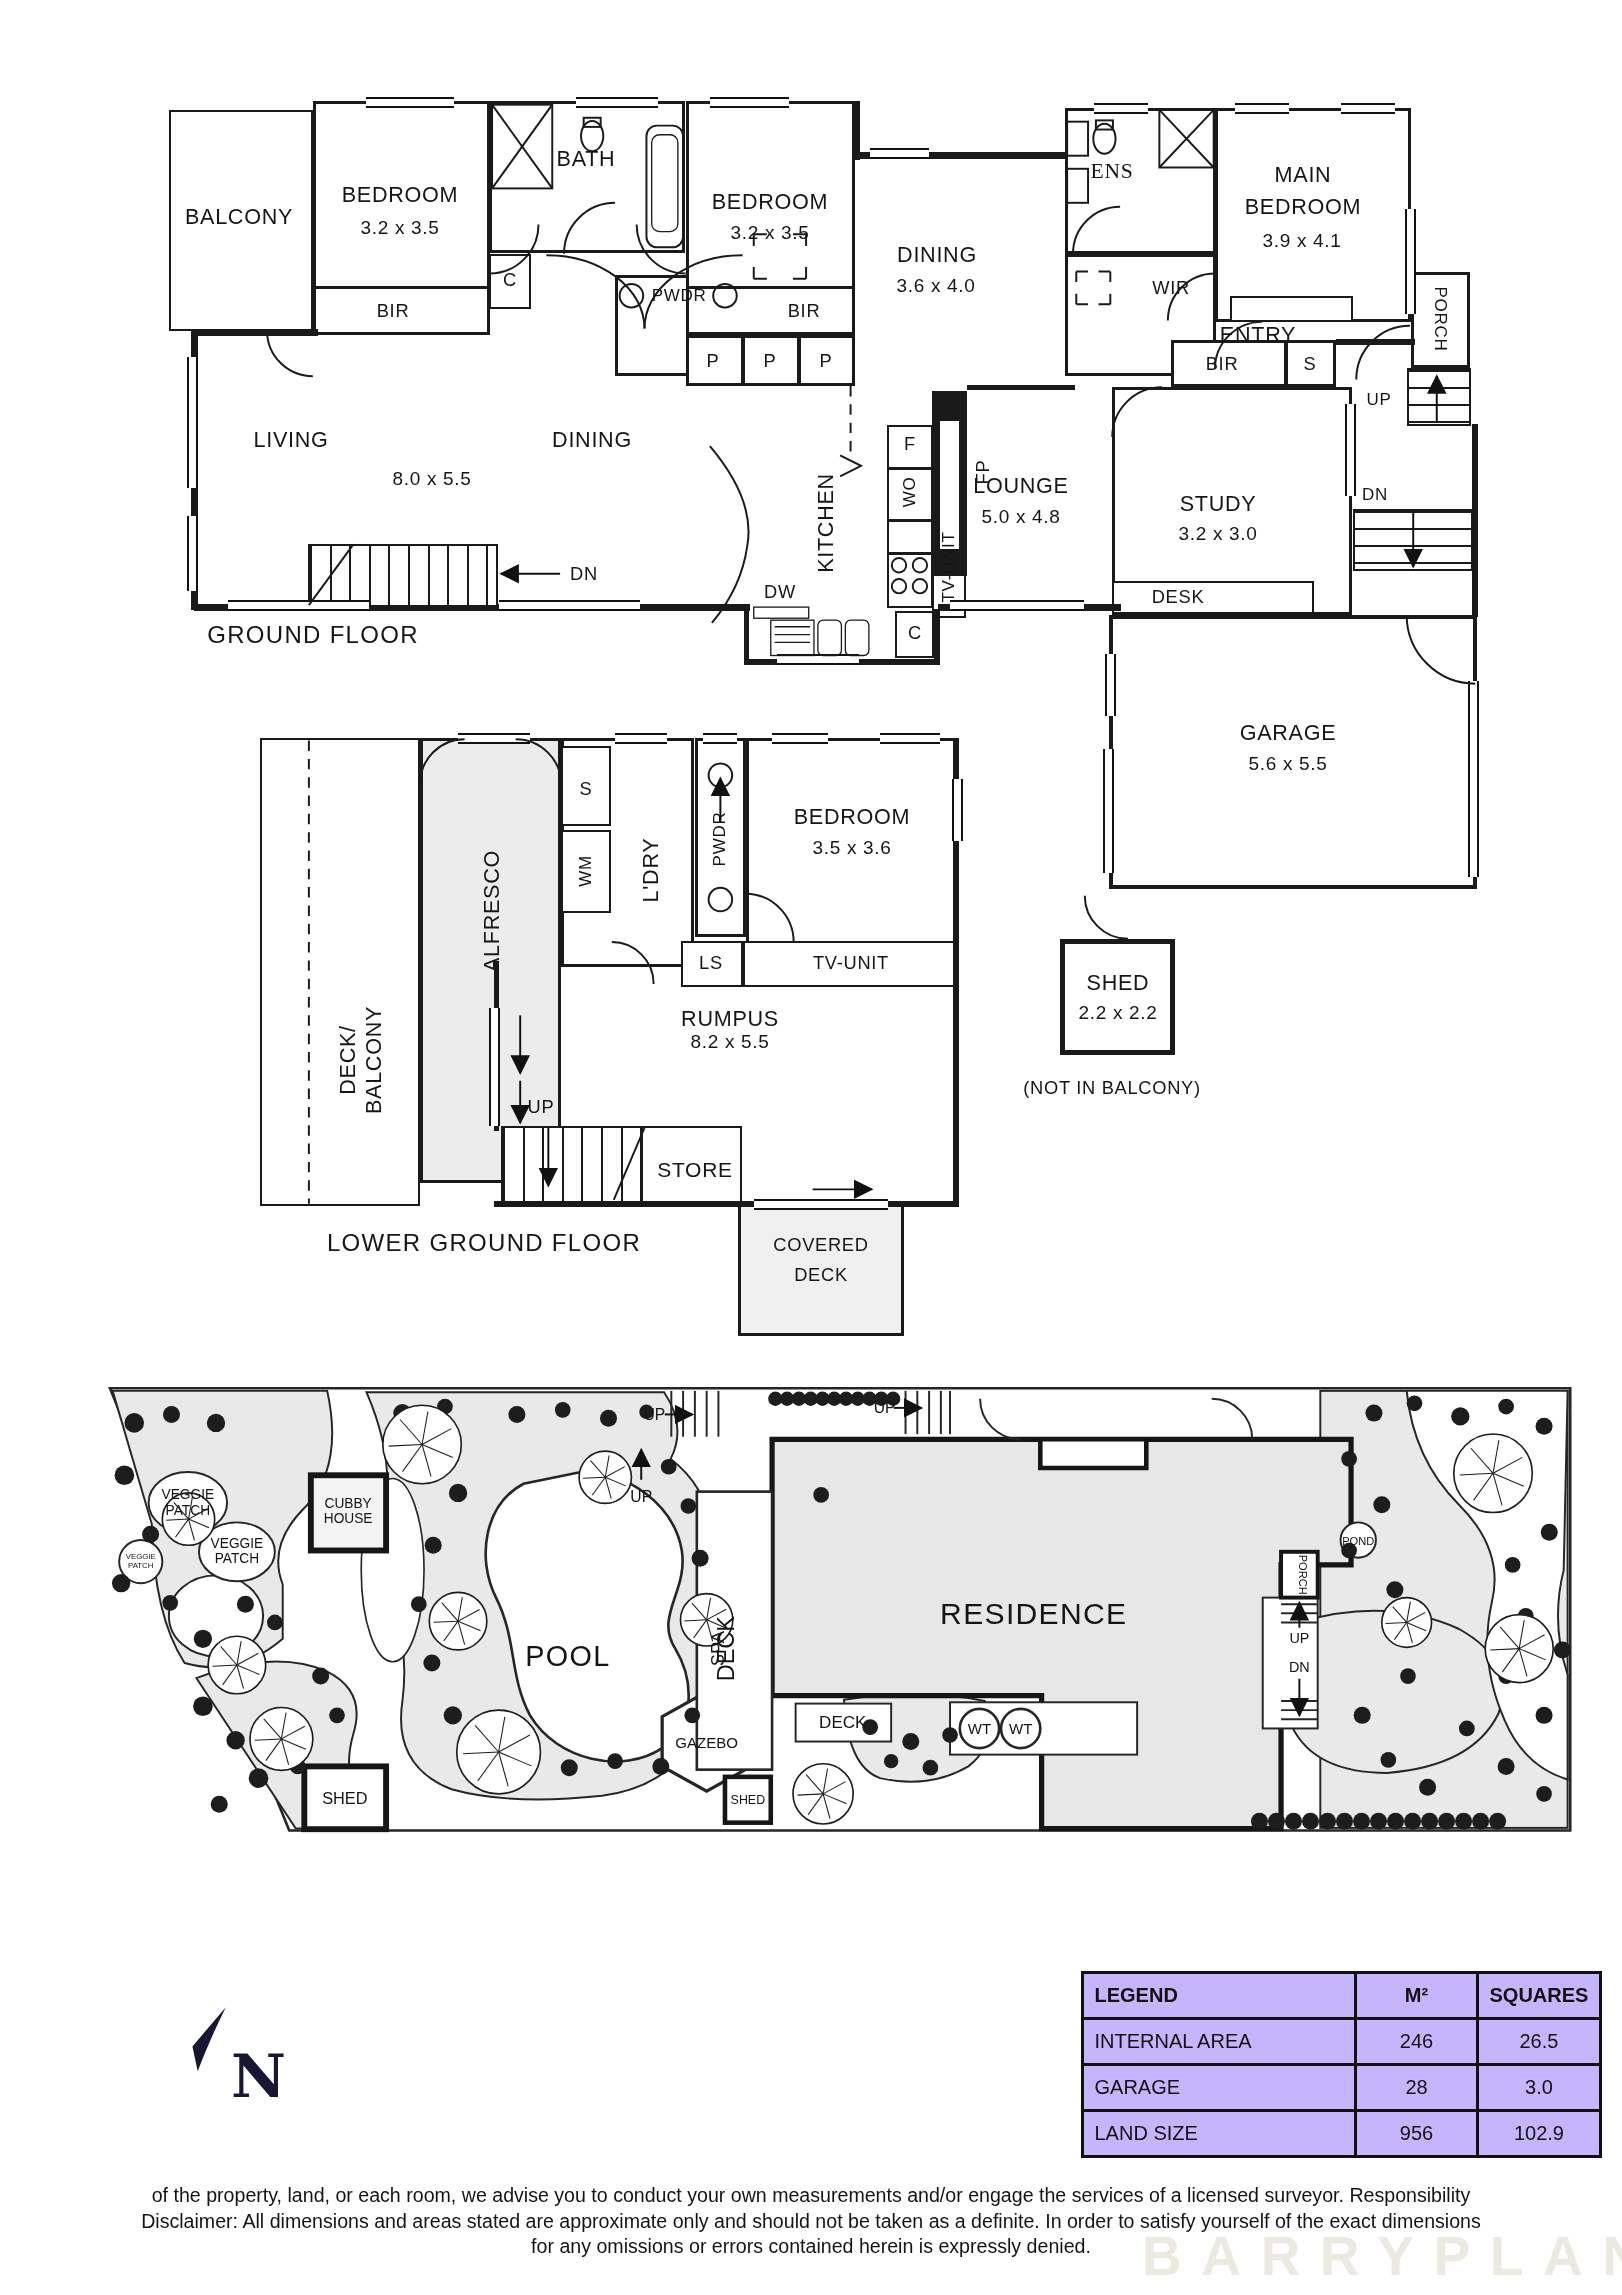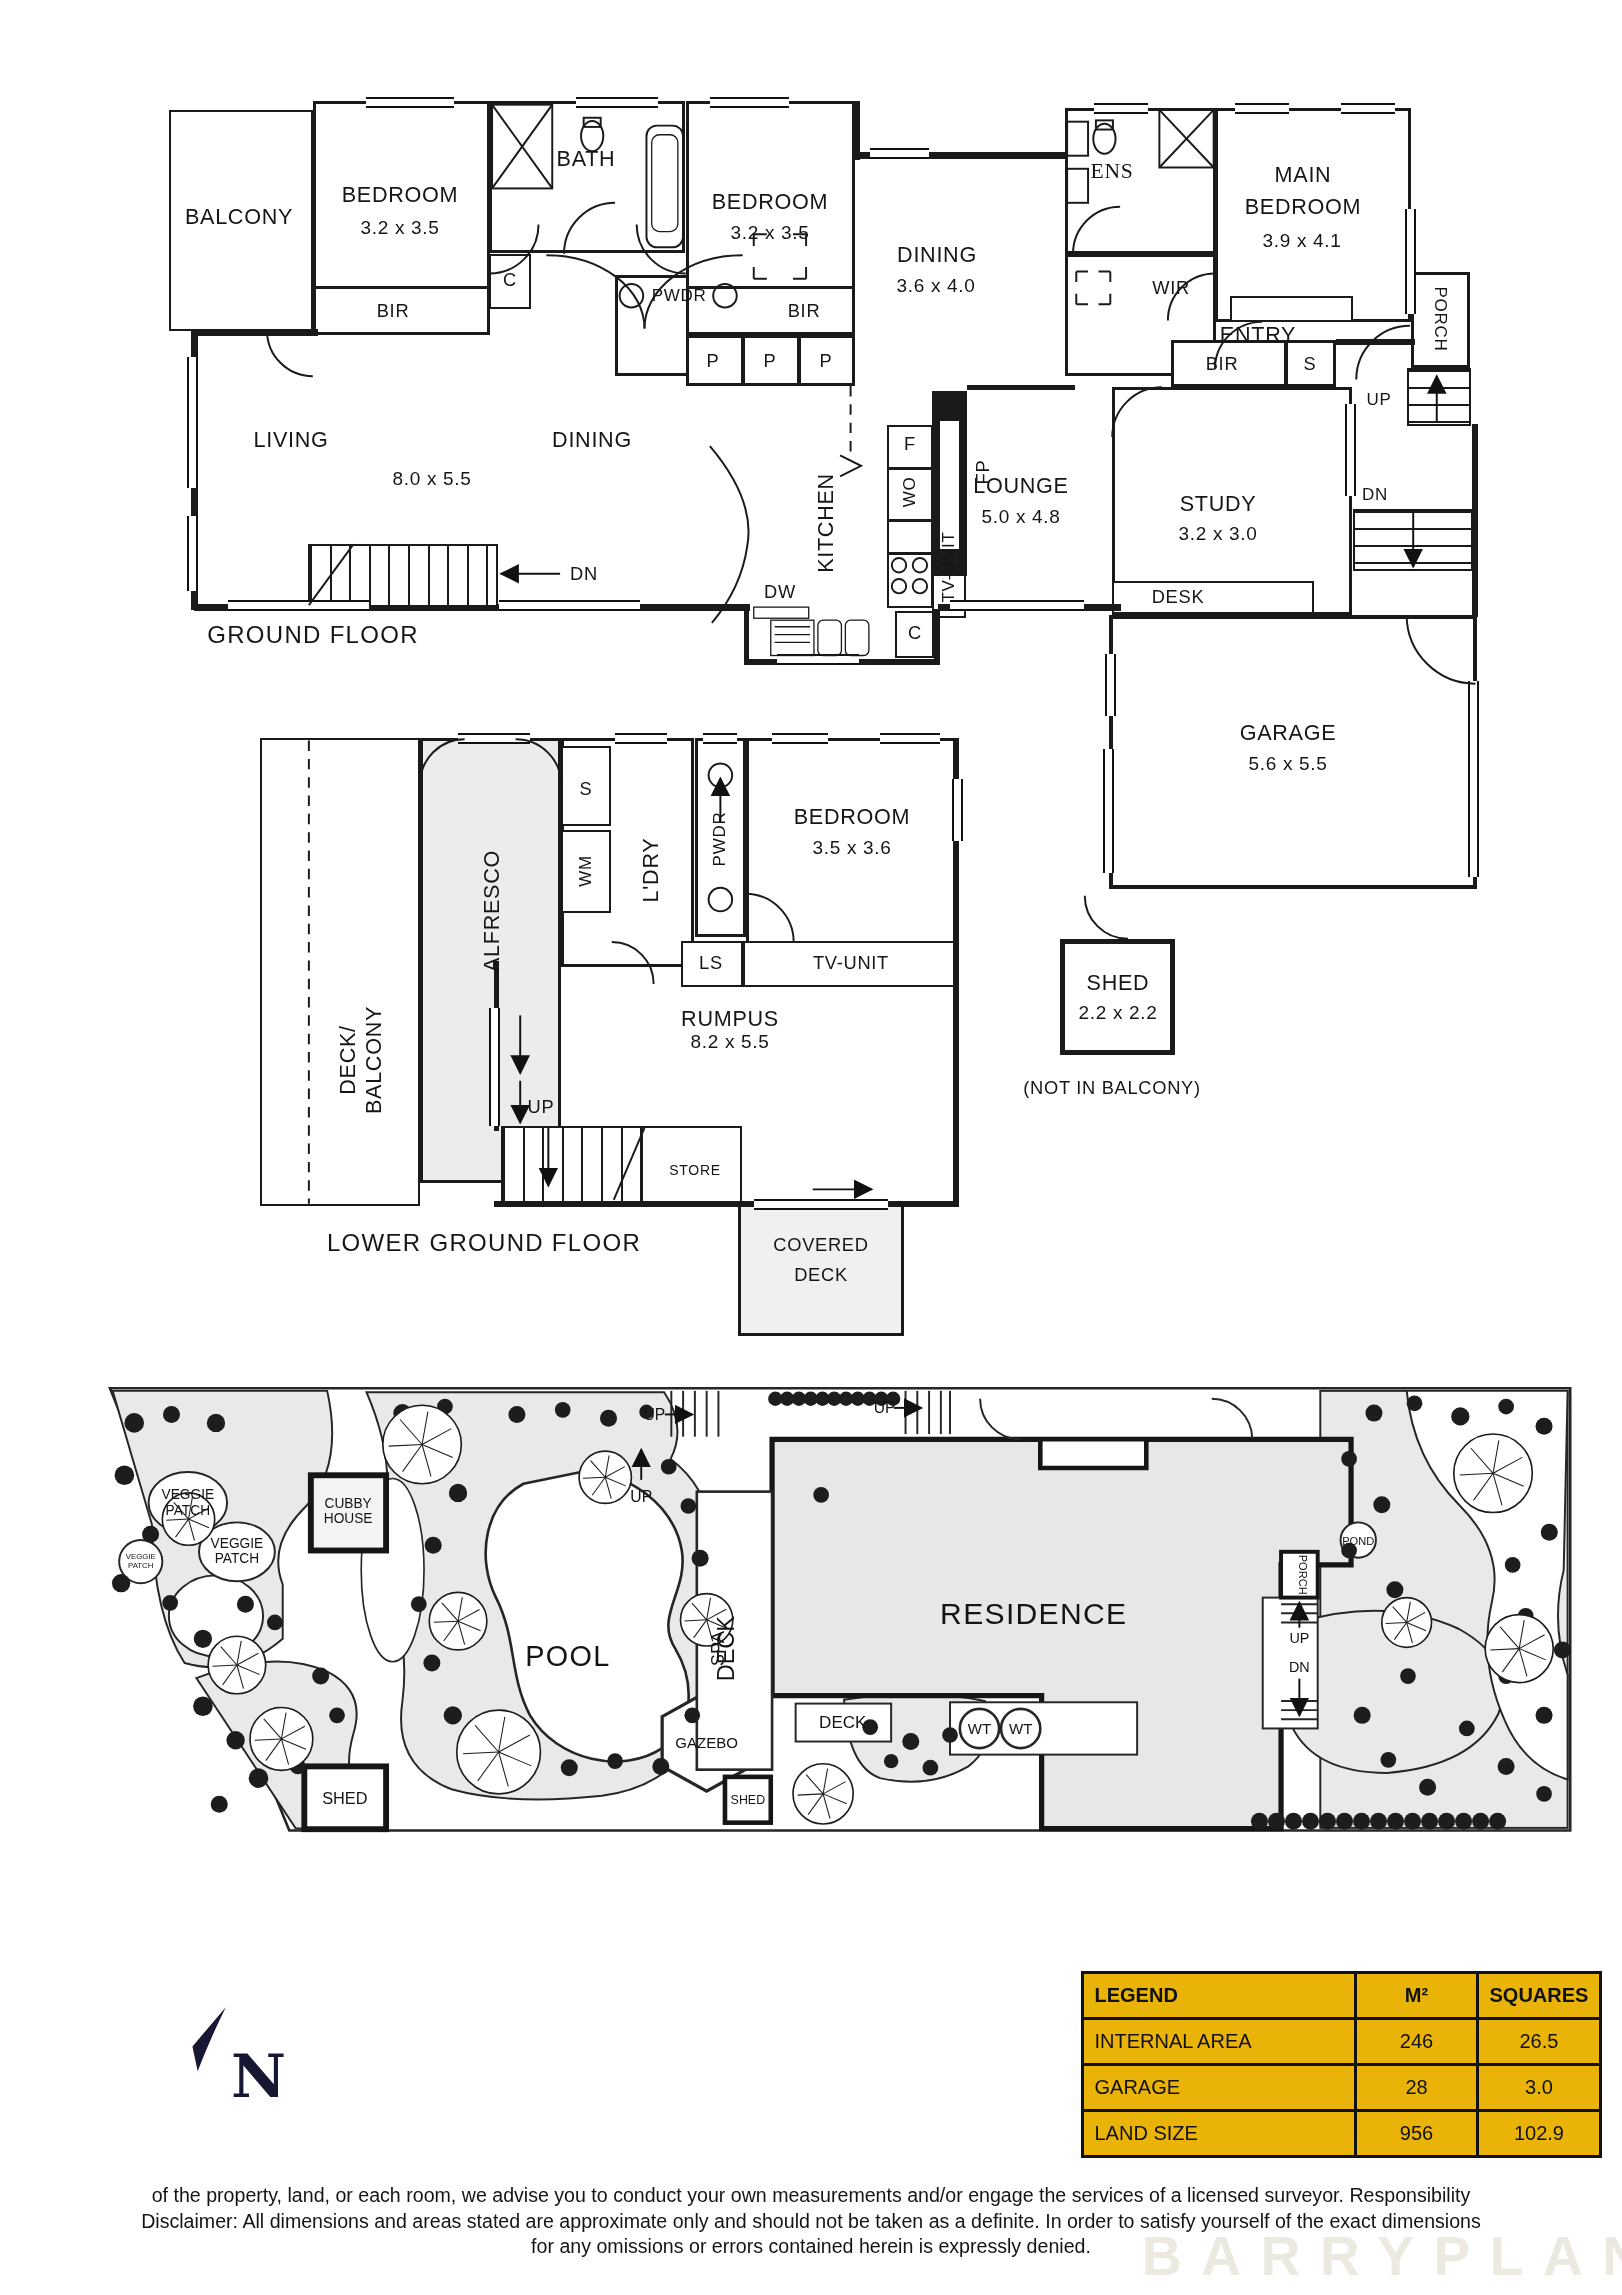--- a/index.html
+++ b/index.html
@@ -5,36 +5,36 @@
   html,body{margin:0;padding:0;background:#fff;}
   #page{position:relative;width:1622px;height:2295px;background:#fff;overflow:hidden;
         font-family:"Liberation Sans",sans-serif;color:#111;}
   .rm{position:absolute;border:3.9px solid #1a1a1a;background:#fff;box-sizing:border-box;}
   .b4{border-width:2.6px}.b5{border-width:3.3px}.b3{border-width:2px}.b7{border-width:4.6px}.b8{border-width:5.9px}
   .gray{background:#ececec}.lgray{background:#f0f0f0}
   .w{position:absolute;background:#1a1a1a;}
   .lbl{position:absolute;transform:translate(-50%,-50%);white-space:nowrap;text-align:center;
        font-size:21.6px;letter-spacing:0.7px;color:#161616;z-index:30;}
   .dim{font-size:19px;}
-  .s28{font-size:18.3px}.s26{font-size:17px}.s24{font-size:14px}
+  .s28{font-size:18.3px}.s26{font-size:17px}.s24{font-size:21px}
   .title{font-size:24px;letter-spacing:1.3px;}
   .rot{transform:translate(-50%,-50%) rotate(-90deg);}
   .rot90{transform:translate(-50%,-50%) rotate(90deg);}
   .stairsV{position:absolute;background:#fff repeating-linear-gradient(to right,#1a1a1a 0 2px,transparent 2px 19.6px);
            border:2px solid #1a1a1a;box-sizing:border-box;}
   .stairsH{position:absolute;background:#fff repeating-linear-gradient(to bottom,#1a1a1a 0 2px,transparent 2px 17px);
            border:2px solid #1a1a1a;box-sizing:border-box;}
   .winh{position:absolute;background:#fff;border-top:2px solid #111;border-bottom:2px solid #111;box-sizing:border-box;z-index:20;}
   .winv{position:absolute;background:#fff;border-left:2px solid #111;border-right:2px solid #111;box-sizing:border-box;z-index:20;}
   svg{position:absolute;left:0;top:0;z-index:25;}
   #watermark{position:absolute;left:1142px;top:2224px;font-size:55px;font-weight:bold;
              letter-spacing:19.6px;color:#ece9e1;z-index:1;}
   #disclaimer{position:absolute;left:39px;top:2183px;width:1544px;text-align:center;
               font-size:19.6px;line-height:25.5px;color:#141414;z-index:5;}
-  #legend{position:absolute;left:1081px;top:1971px;border:3.9px solid #111;border-collapse:collapse;z-index:10;background:#eab308;}
+  #legend{position:absolute;left:1081px;top:1971px;border:3.9px solid #111;border-collapse:collapse;z-index:10;background:#c4b5fd;}
   #legend td,#legend th{border:3.3px solid #111;font-size:20px;padding:6.5px 10.5px;height:30px;}
   #legend th{text-align:left;font-weight:bold;}
   #legend .num{text-align:center;width:98px;}
   #legend .c1{width:249px;text-align:left;}
   .twoline{line-height:26px;}
 </style>
 </head>
 <body>
 
 <div id="page">

